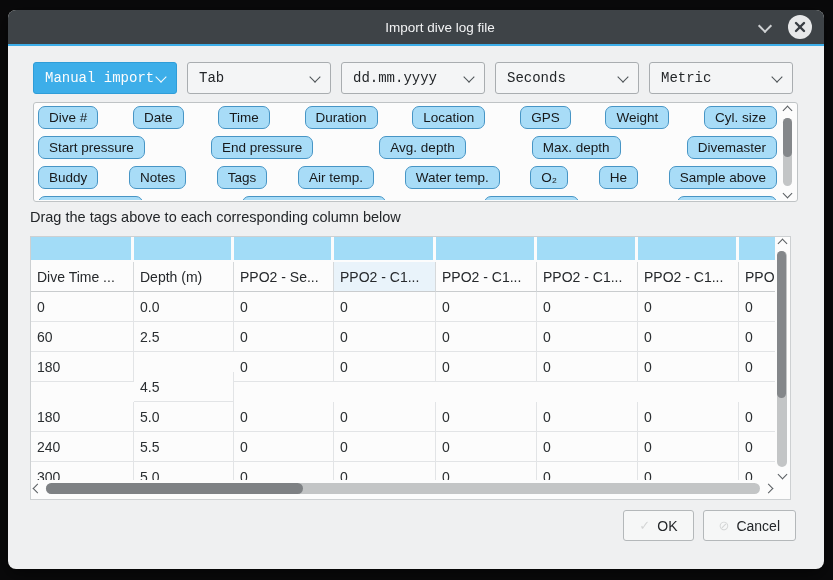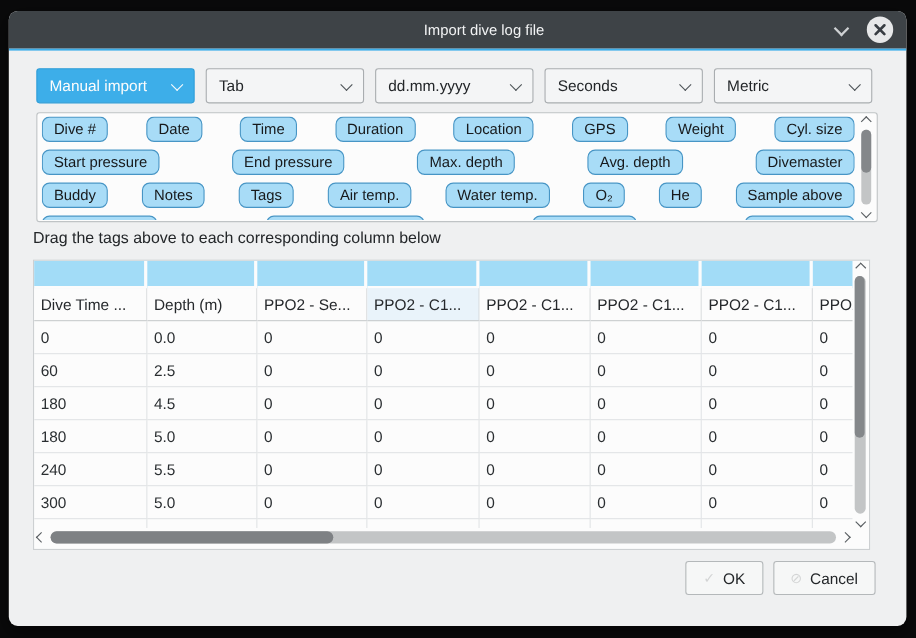--- a/index.html
+++ b/index.html
@@ -19,21 +19,21 @@
   
   .chev{display:inline-block;width:7px;height:7px;border-style:solid;border-color:#4d5357;border-width:0 1.8px 1.8px 0;}
   .chev.down{transform:rotate(45deg);}
   .chev.up{transform:rotate(225deg);}
   .chev.left{transform:rotate(135deg);}
   .chev.right{transform:rotate(-45deg);}
   
   .combo-row{position:absolute;left:25px;top:16px;display:flex;gap:10px;}
   .combo{width:144px;height:32px;background:#f4f5f6;border:1px solid #a9adb0;border-radius:3px;
          display:flex;align-items:center;justify-content:space-between;padding:0 11px;box-sizing:border-box;
-         font-size:14px;color:#232629;cursor:default;}
+         font-size:14px;color:#232629;cursor:default;font-family:Liberation Mono, monospace;}
   .combo .chev{margin-top:-3px;}
   .combo.active{background:#3daee9;border-color:#2f9dd8;color:#fcfcfc;}
   .combo.active .chev{border-color:#fcfcfc;}
   
   .tag-panel{position:absolute;left:25px;top:56px;width:765px;height:100px;background:#fcfcfc;
              border:1px solid #bfc3c5;border-radius:3px;box-sizing:border-box;}
   .tag-viewport{position:absolute;left:4px;top:3px;right:20px;bottom:1px;overflow:hidden;}
   .tag-row{display:flex;gap:6px;margin-bottom:7px;justify-content:space-between;}
   .tag{height:23px;padding:0 10px;background:#a8dcf7;border:1px solid #4795c5;border-radius:7px;
        font-size:13.5px;color:#17191b;display:flex;align-items:center;white-space:nowrap;
@@ -129,22 +129,22 @@
               <button class="tag">Time</button>
               <button class="tag">Duration</button>
               <button class="tag">Location</button>
               <button class="tag">GPS</button>
               <button class="tag">Weight</button>
               <button class="tag">Cyl. size</button>
             </div>
             <div class="tag-row">
               <button class="tag">Start pressure</button>
               <button class="tag">End pressure</button>
+              <button class="tag">Avg. depth</button>
               <button class="tag">Max. depth</button>
-              <button class="tag">Avg. depth</button>
               <button class="tag">Divemaster</button>
             </div>
             <div class="tag-row">
               <button class="tag">Buddy</button>
               <button class="tag">Notes</button>
               <button class="tag">Tags</button>
               <button class="tag">Air temp.</button>
               <button class="tag">Water temp.</button>
               <button class="tag">O₂</button>
               <button class="tag">He</button>
@@ -205,21 +205,21 @@
               <div class="body-cell" style="width: 100px;">2.5</div>
               <div class="body-cell" style="width: 100px;">0</div>
               <div class="body-cell" style="width: 102px;">0</div>
               <div class="body-cell" style="width: 101px;">0</div>
               <div class="body-cell" style="width: 101px;">0</div>
               <div class="body-cell" style="width: 101px;">0</div>
               <div class="body-cell" style="width: 100px;">0</div>
             </div>
             <div class="trow">
               <div class="body-cell" style="width: 103px;">180</div>
-              <div class="body-cell" style="width: 100px;">4.5</div>
+              <div class="body-cell" style="width: 100px; margin-top: 20px;">4.5</div>
               <div class="body-cell" style="width: 100px;">0</div>
               <div class="body-cell" style="width: 102px;">0</div>
               <div class="body-cell" style="width: 101px;">0</div>
               <div class="body-cell" style="width: 101px;">0</div>
               <div class="body-cell" style="width: 101px;">0</div>
               <div class="body-cell" style="width: 100px;">0</div>
             </div>
             <div class="trow">
               <div class="body-cell" style="width: 103px;">180</div>
               <div class="body-cell" style="width: 100px;">5.0</div>

